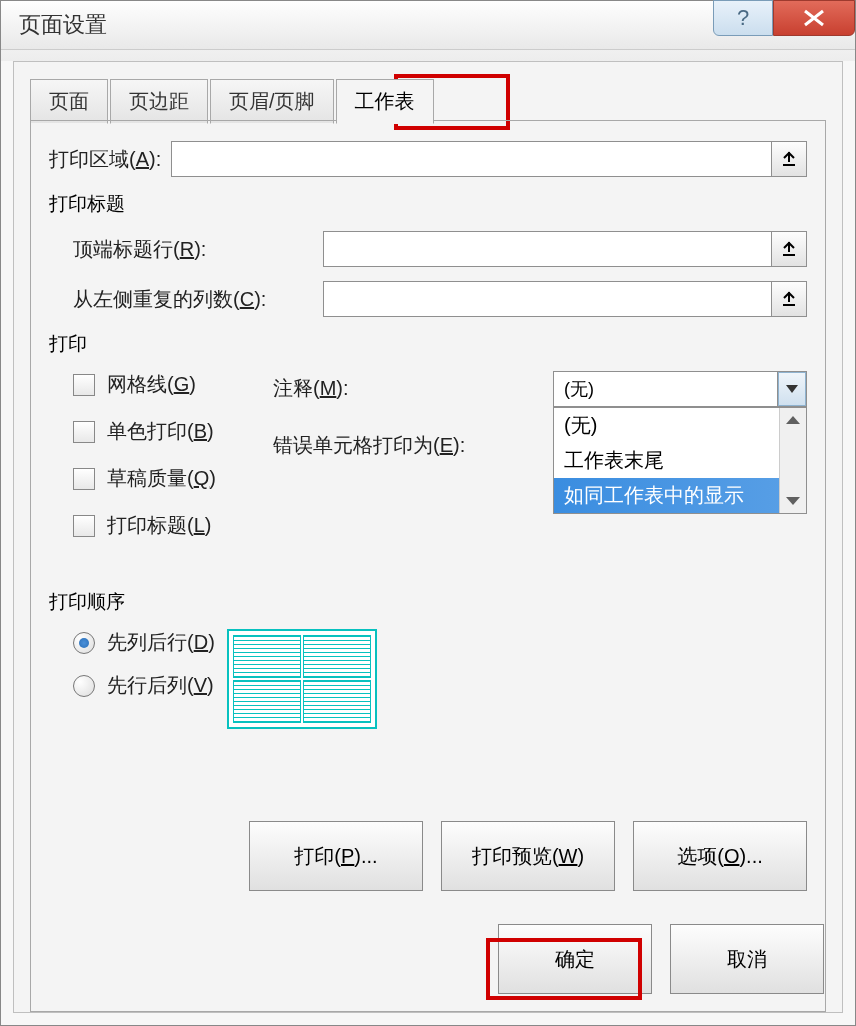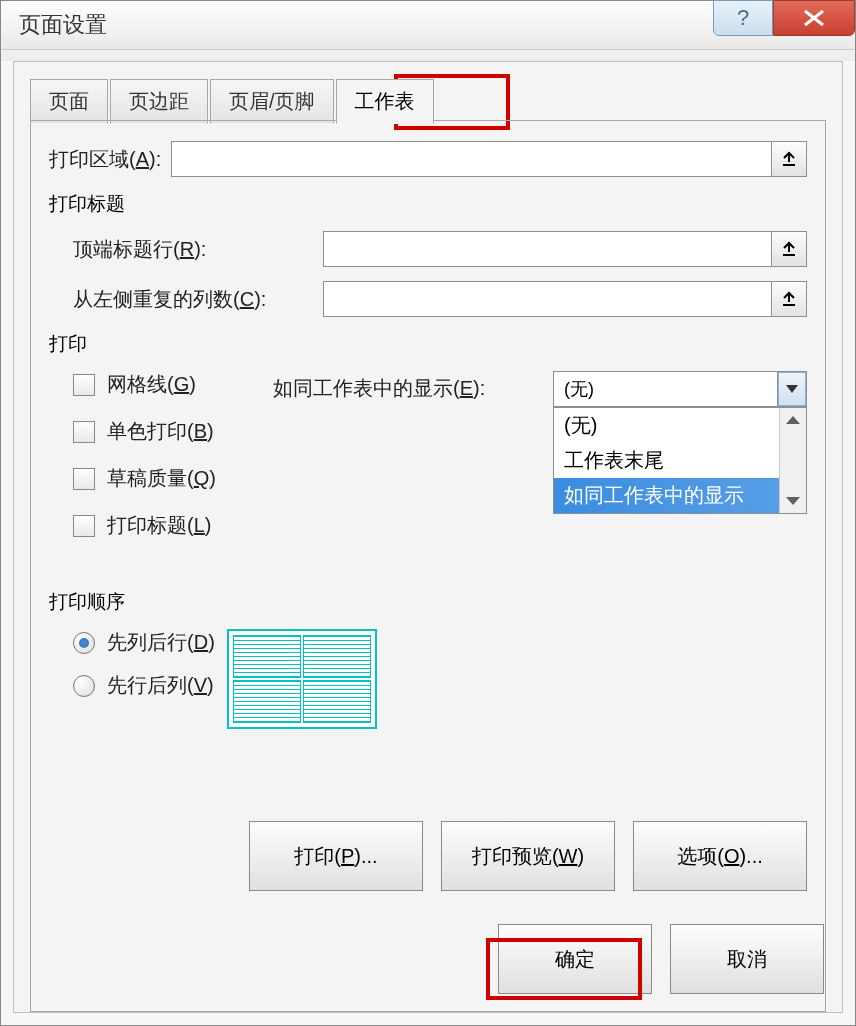--- a/index.html
+++ b/index.html
@@ -133,21 +133,22 @@
           <div class="check-row">
               <div class="chk"></div>
               <span class="lbl"><span>草稿质量(</span><span class="u">Q</span><span>)</span></span>
             </div>
           <div class="check-row">
               <div class="chk"></div>
               <span class="lbl"><span>打印标题(</span><span class="u">L</span><span>)</span></span>
             </div>
         </div>
         <div class="col-mid">
-          <div class="lbl"><span>如同工作表中的显示(</span><span class="u">E</span><span>):</span></div>
+          <div class="lbl" style="margin-bottom:30px;"><span>注释(</span><span class="u">M</span><span>):</span></div>
+          <div class="lbl"><span>错误单元格打印为(</span><span class="u">E</span><span>):</span></div>
         </div>
         <div class="col-right">
           <div class="select-box">
             <span>(无)</span>
             <div class="select-arrow">
                 <svg width="12" height="8">
                   <path d="M0 0 L12 0 L6 8 Z" fill="#333"></path>
                 </svg>
               </div>
           </div>

